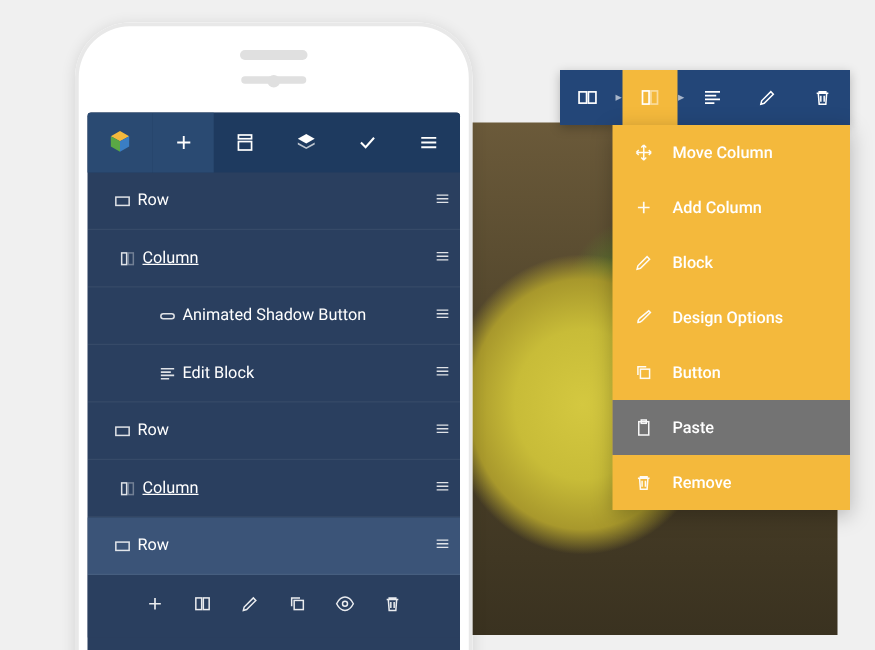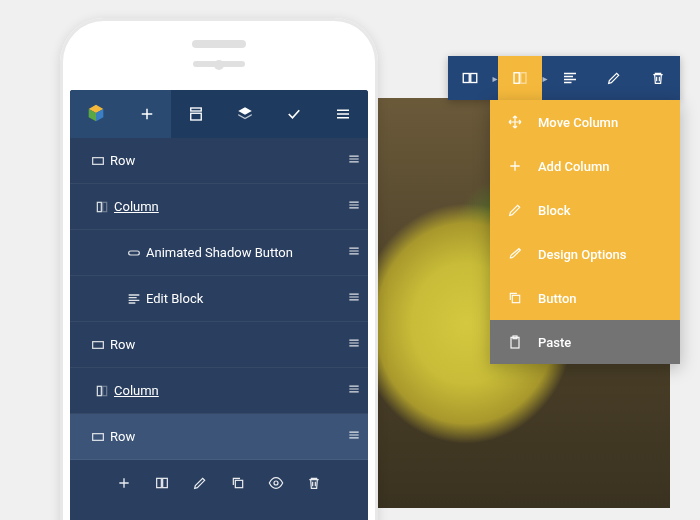--- a/index.html
+++ b/index.html
@@ -356,13 +356,21 @@
   </div>
   <div class="dd-item hover">
     <span class="dd-icon">
         <svg width="16" height="16" viewBox="0 0 24 24" stroke="#fff" stroke-width="1.8" fill="none">
           <rect x="6" y="5" width="12" height="16"></rect>
           <rect x="9" y="3" width="6" height="4"></rect>
         </svg>
       </span>
     <span>Paste</span>
   </div>
+  <div class="dd-item">
+    <span class="dd-icon">
+        <svg width="16" height="16" viewBox="0 0 24 24" stroke="#fff" stroke-width="1.8" fill="none">
+          <path d="M5 7 H19 M8 7 V5 H16 V7 M7 7 L8 20 H16 L17 7 M10 10 V17 M14 10 V17"></path>
+        </svg>
+      </span>
+    <span>Remove</span>
+  </div>
 </div>
 
 </body></html>

